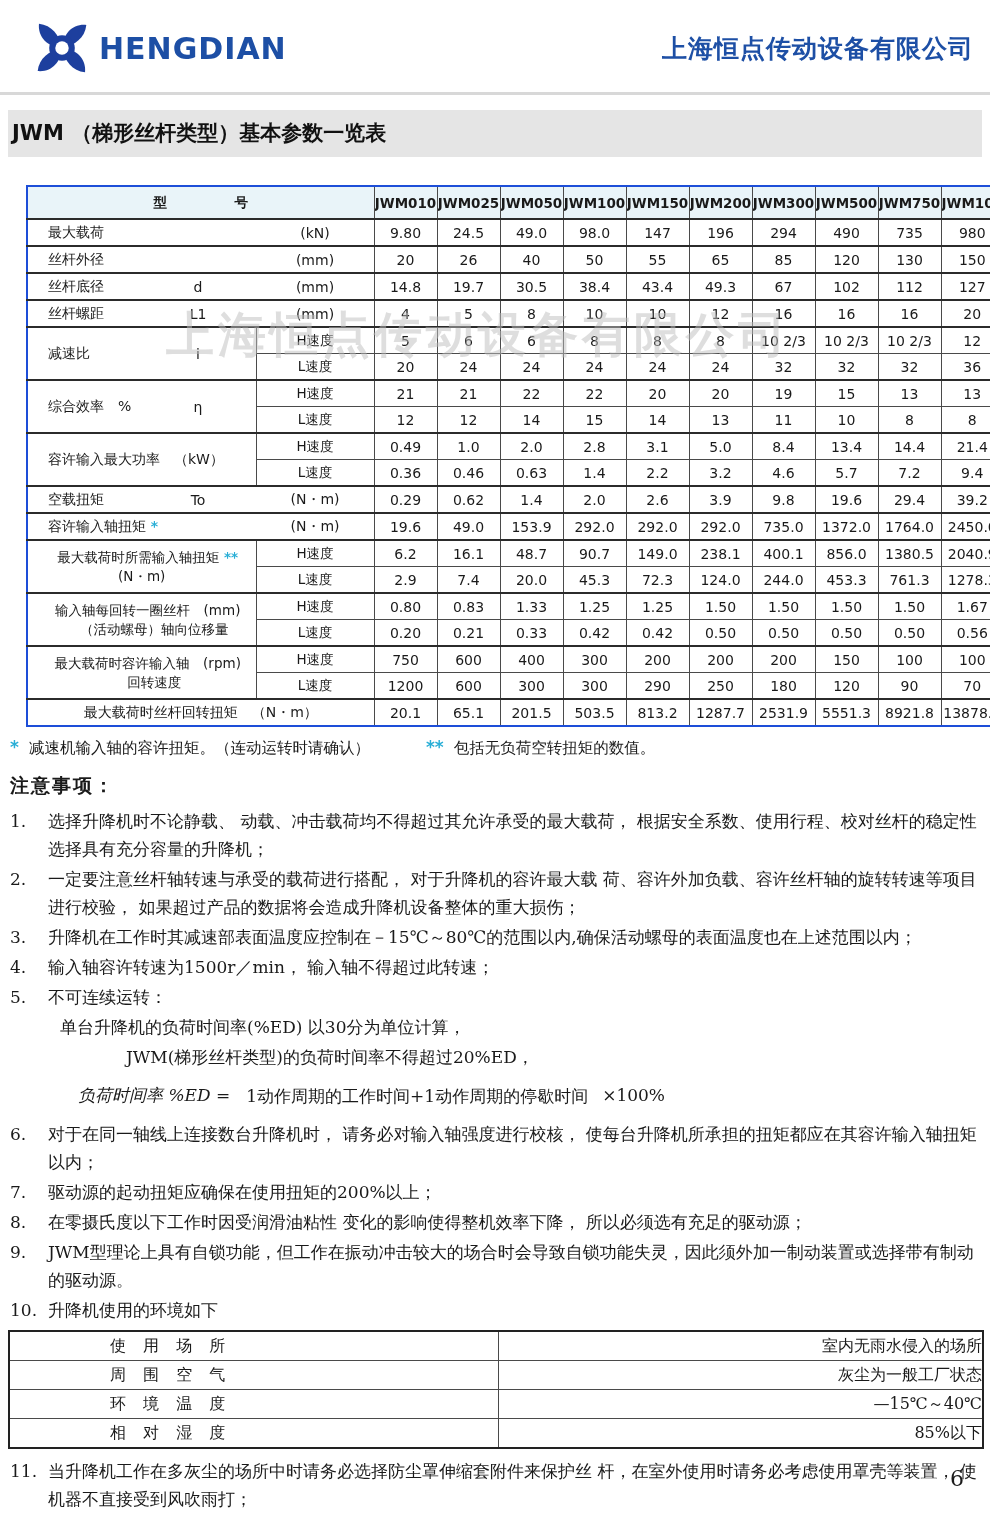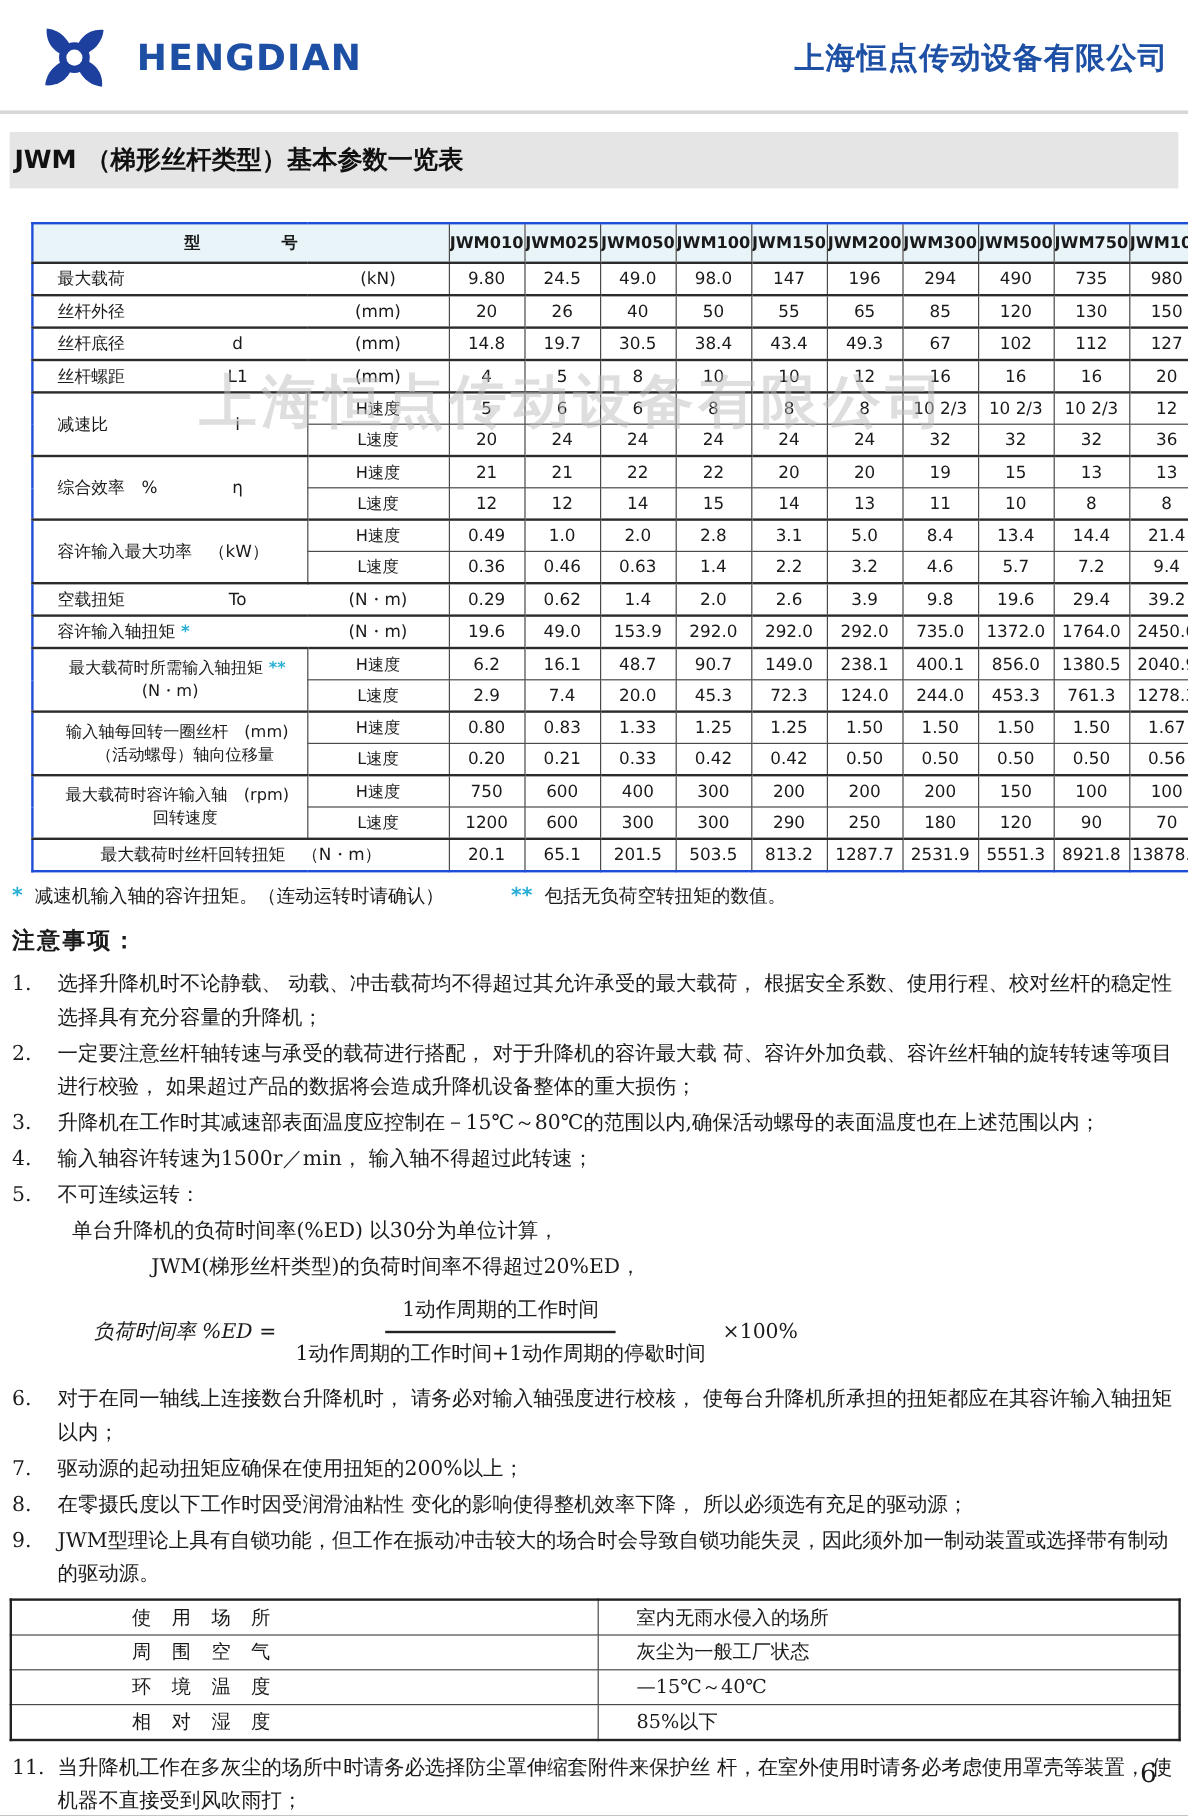--- a/index.html
+++ b/index.html
@@ -2,21 +2,21 @@
 <html><head>
 <meta charset="utf-8">
 <style>
   html,body{margin:0;padding:0;background:#9a9a9a;}
   .page{position:relative;width:990px;height:1513px;margin:0 auto;background:#ffffff;
         font-family:"DejaVu Sans",sans-serif;color:#1a1a1a;overflow:hidden;}
 
   
   .hdr{display:flex;align-items:center;justify-content:space-between;
        padding:16px 12px 12px 30px;border-bottom:3px solid #d8d8d8;height:64px;}
-  .brand{display:flex;align-items:center;gap:20px;justify-content:flex-end;}
+  .brand{display:flex;align-items:center;gap:5px;justify-content:flex-end;}
   .brand svg{width:64px;height:64px;display:block;}
   .brand-name{font-size:30px;font-weight:600;color:#1d4fa5;letter-spacing:1px;}
   .company{font-size:25px;font-weight:bold;color:#1d4fa5;padding-right:4px;letter-spacing:1px;}
 
   
   .title-bar{margin:15px 8px 0 8px;background:#e5e5e5;padding:9px 10px 10px 4px;
              font-size:21px;font-weight:bold;color:#111;}
 
   
   .table-wrap{position:relative;margin:28px 8px 0 8px;}
@@ -62,21 +62,21 @@
   .frac{display:inline-flex;flex-direction:column;align-items:center;margin:0 6px;}
   .f-num{border-bottom:2px solid #222;padding:0 14px 3px 14px;text-align:center;}
   .f-den{padding-top:3px;text-align:right;}
   .f-suf{margin-left:8px;}
 
   
   table.env{border-collapse:collapse;table-layout:fixed;width:974px;margin:6px 0 8px 0;
             border:2px solid #222;font-family:"DejaVu Serif",serif;font-size:16px;}
   table.env td{border:1px solid #4a4a4a;height:26px;padding:0;vertical-align:middle;}
   table.env td.elabel{text-align:left;padding-left:100px;letter-spacing:6px;}
-  table.env td.evalue{text-align:left;padding-left:32px;}
+  table.env td.evalue{text-align:right;padding-left:32px;}
 
   .page-num{position:absolute;right:26px;bottom:22px;font-size:22px;
             font-family:"DejaVu Serif",serif;}
 </style>
 </head>
 <body>
 
 <div class="page">
 
   <div class="hdr">
@@ -459,40 +459,43 @@
         </div>
         <div class="note-item">
           <span class="note-num">5.</span>
           <div class="note-text">不可连续运转：</div>
         </div>
         <div class="note-sub sub0">单台升降机的负荷时间率(%ED) 以30分为单位计算，</div>
         <div class="note-sub sub1">JWM(梯形丝杆类型)的负荷时间率不得超过20%ED，</div>
         <div class="formula-row">
           <span class="f-lhs">负荷时间率 %ED =</span>
           <span class="frac">
-            <span class="f-num">1动作周期的工作时间</span>
             <span class="f-den">1动作周期的工作时间+1动作周期的停歇时间</span>
           </span>
           <span class="f-suf">×100%</span>
         </div>
         <div class="note-item">
           <span class="note-num">6.</span>
           <div class="note-text">对于在同一轴线上连接数台升降机时， 请务必对输入轴强度进行校核， 使每台升降机所承担的扭矩都应在其容许输入轴扭矩以内；</div>
         </div>
         <div class="note-item">
           <span class="note-num">7.</span>
           <div class="note-text">驱动源的起动扭矩应确保在使用扭矩的200%以上；</div>
         </div>
         <div class="note-item">
           <span class="note-num">8.</span>
           <div class="note-text">在零摄氏度以下工作时因受润滑油粘性 变化的影响使得整机效率下降， 所以必须选有充足的驱动源；</div>
         </div>
         <div class="note-item">
           <span class="note-num">9.</span>
           <div class="note-text">JWM型理论上具有自锁功能，但工作在振动冲击较大的场合时会导致自锁功能失灵，因此须外加一制动装置或选择带有制动的驱动源。</div>
+        </div>
+        <div class="note-item">
+          <span class="note-num">10.</span>
+          <div class="note-text">升降机使用的环境如下</div>
         </div>
         <table class="env">
           <colgroup>
             <col style="width: 489px;">
             <col style="width: 485px;">
           </colgroup>
           <tbody>
             <tr>
               <td class="elabel">使 用 场 所</td>
               <td class="evalue">室内无雨水侵入的场所</td>

